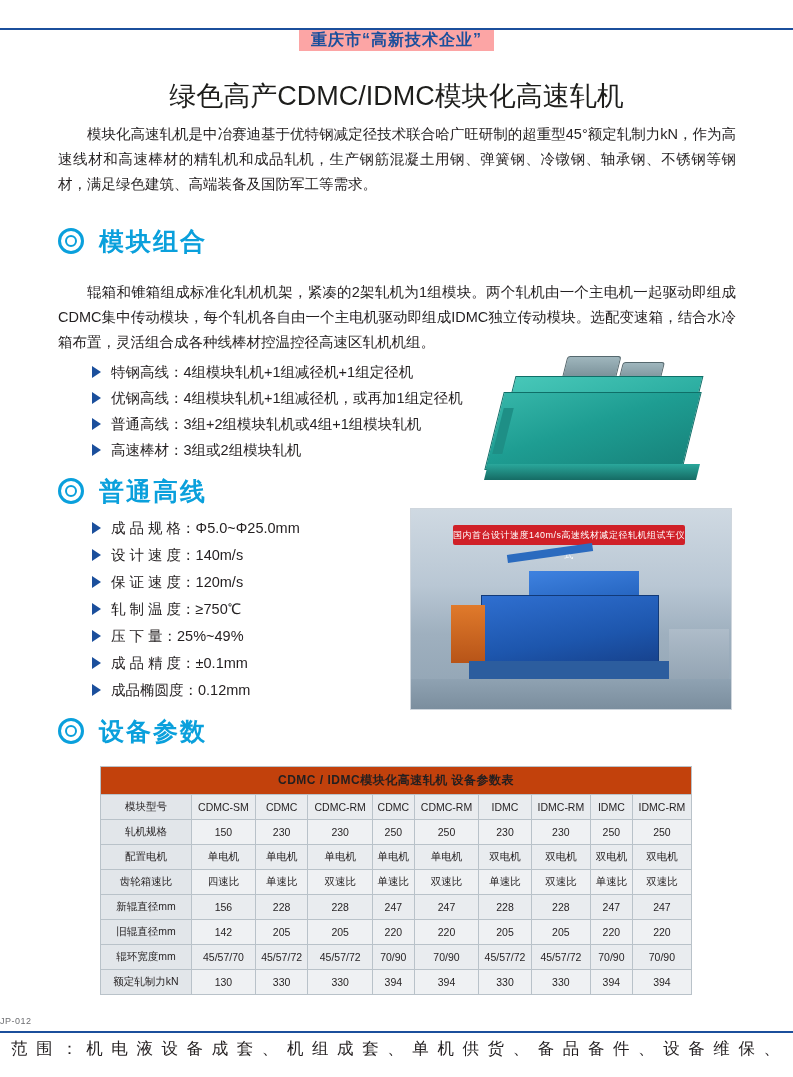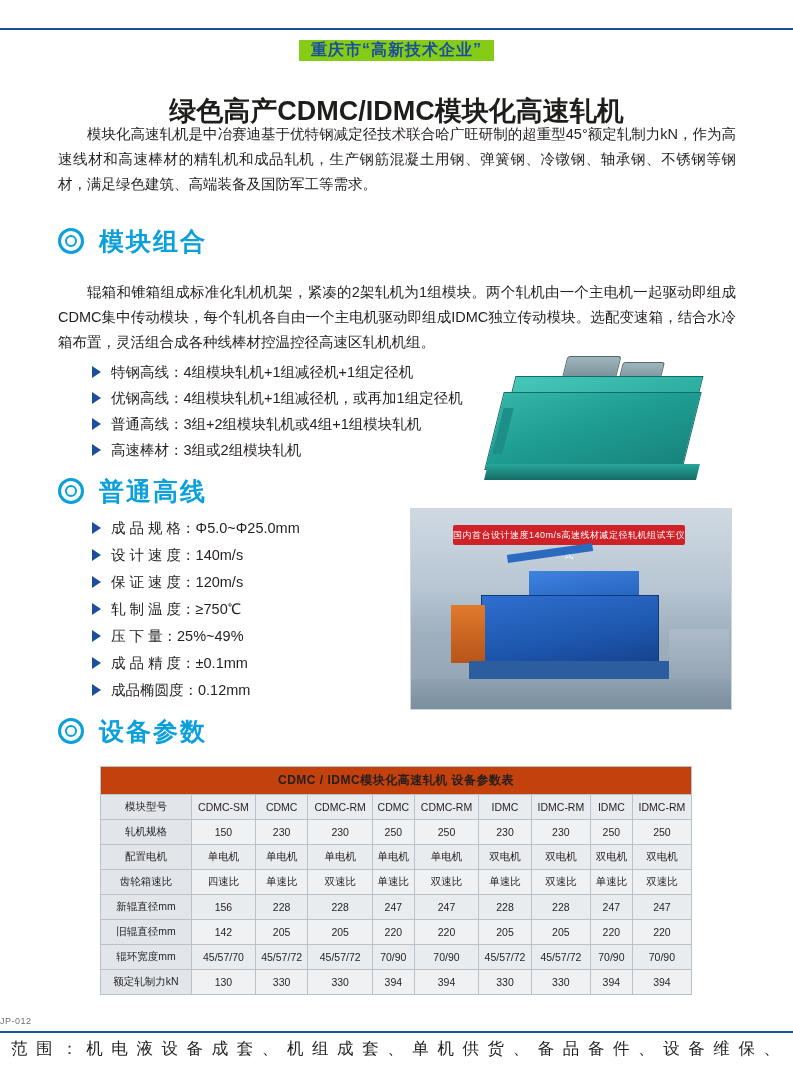--- a/index.html
+++ b/index.html
@@ -40,34 +40,33 @@
     width: 793px;
     text-align: center;
     font-size: 16px;
     font-weight: bold;
     color: #1b4f9c;
     letter-spacing: 1px;
     background: #ffffff;
     padding: 0;
   }
   .header-title span {
-    background: #84cc16;
+    background: #fca5a5;
     padding: 0 12px;
     display: inline-block;
-    margin-top: 10px;
   }
 
   
   .main-title {
     position: absolute;
-    left: 0; top: 93px;
+    left: 0; top: 78px;
     width: 793px;
     text-align: center;
     font-size: 27px;
-    font-weight: bold;
+    font-weight: normal;
     color: #1d1d1b;
     letter-spacing: 0px;
   }
 
   
   .intro {
     position: absolute;
     left: 58px; top: 122px;
     width: 678px;
     font-size: 14.5px;

